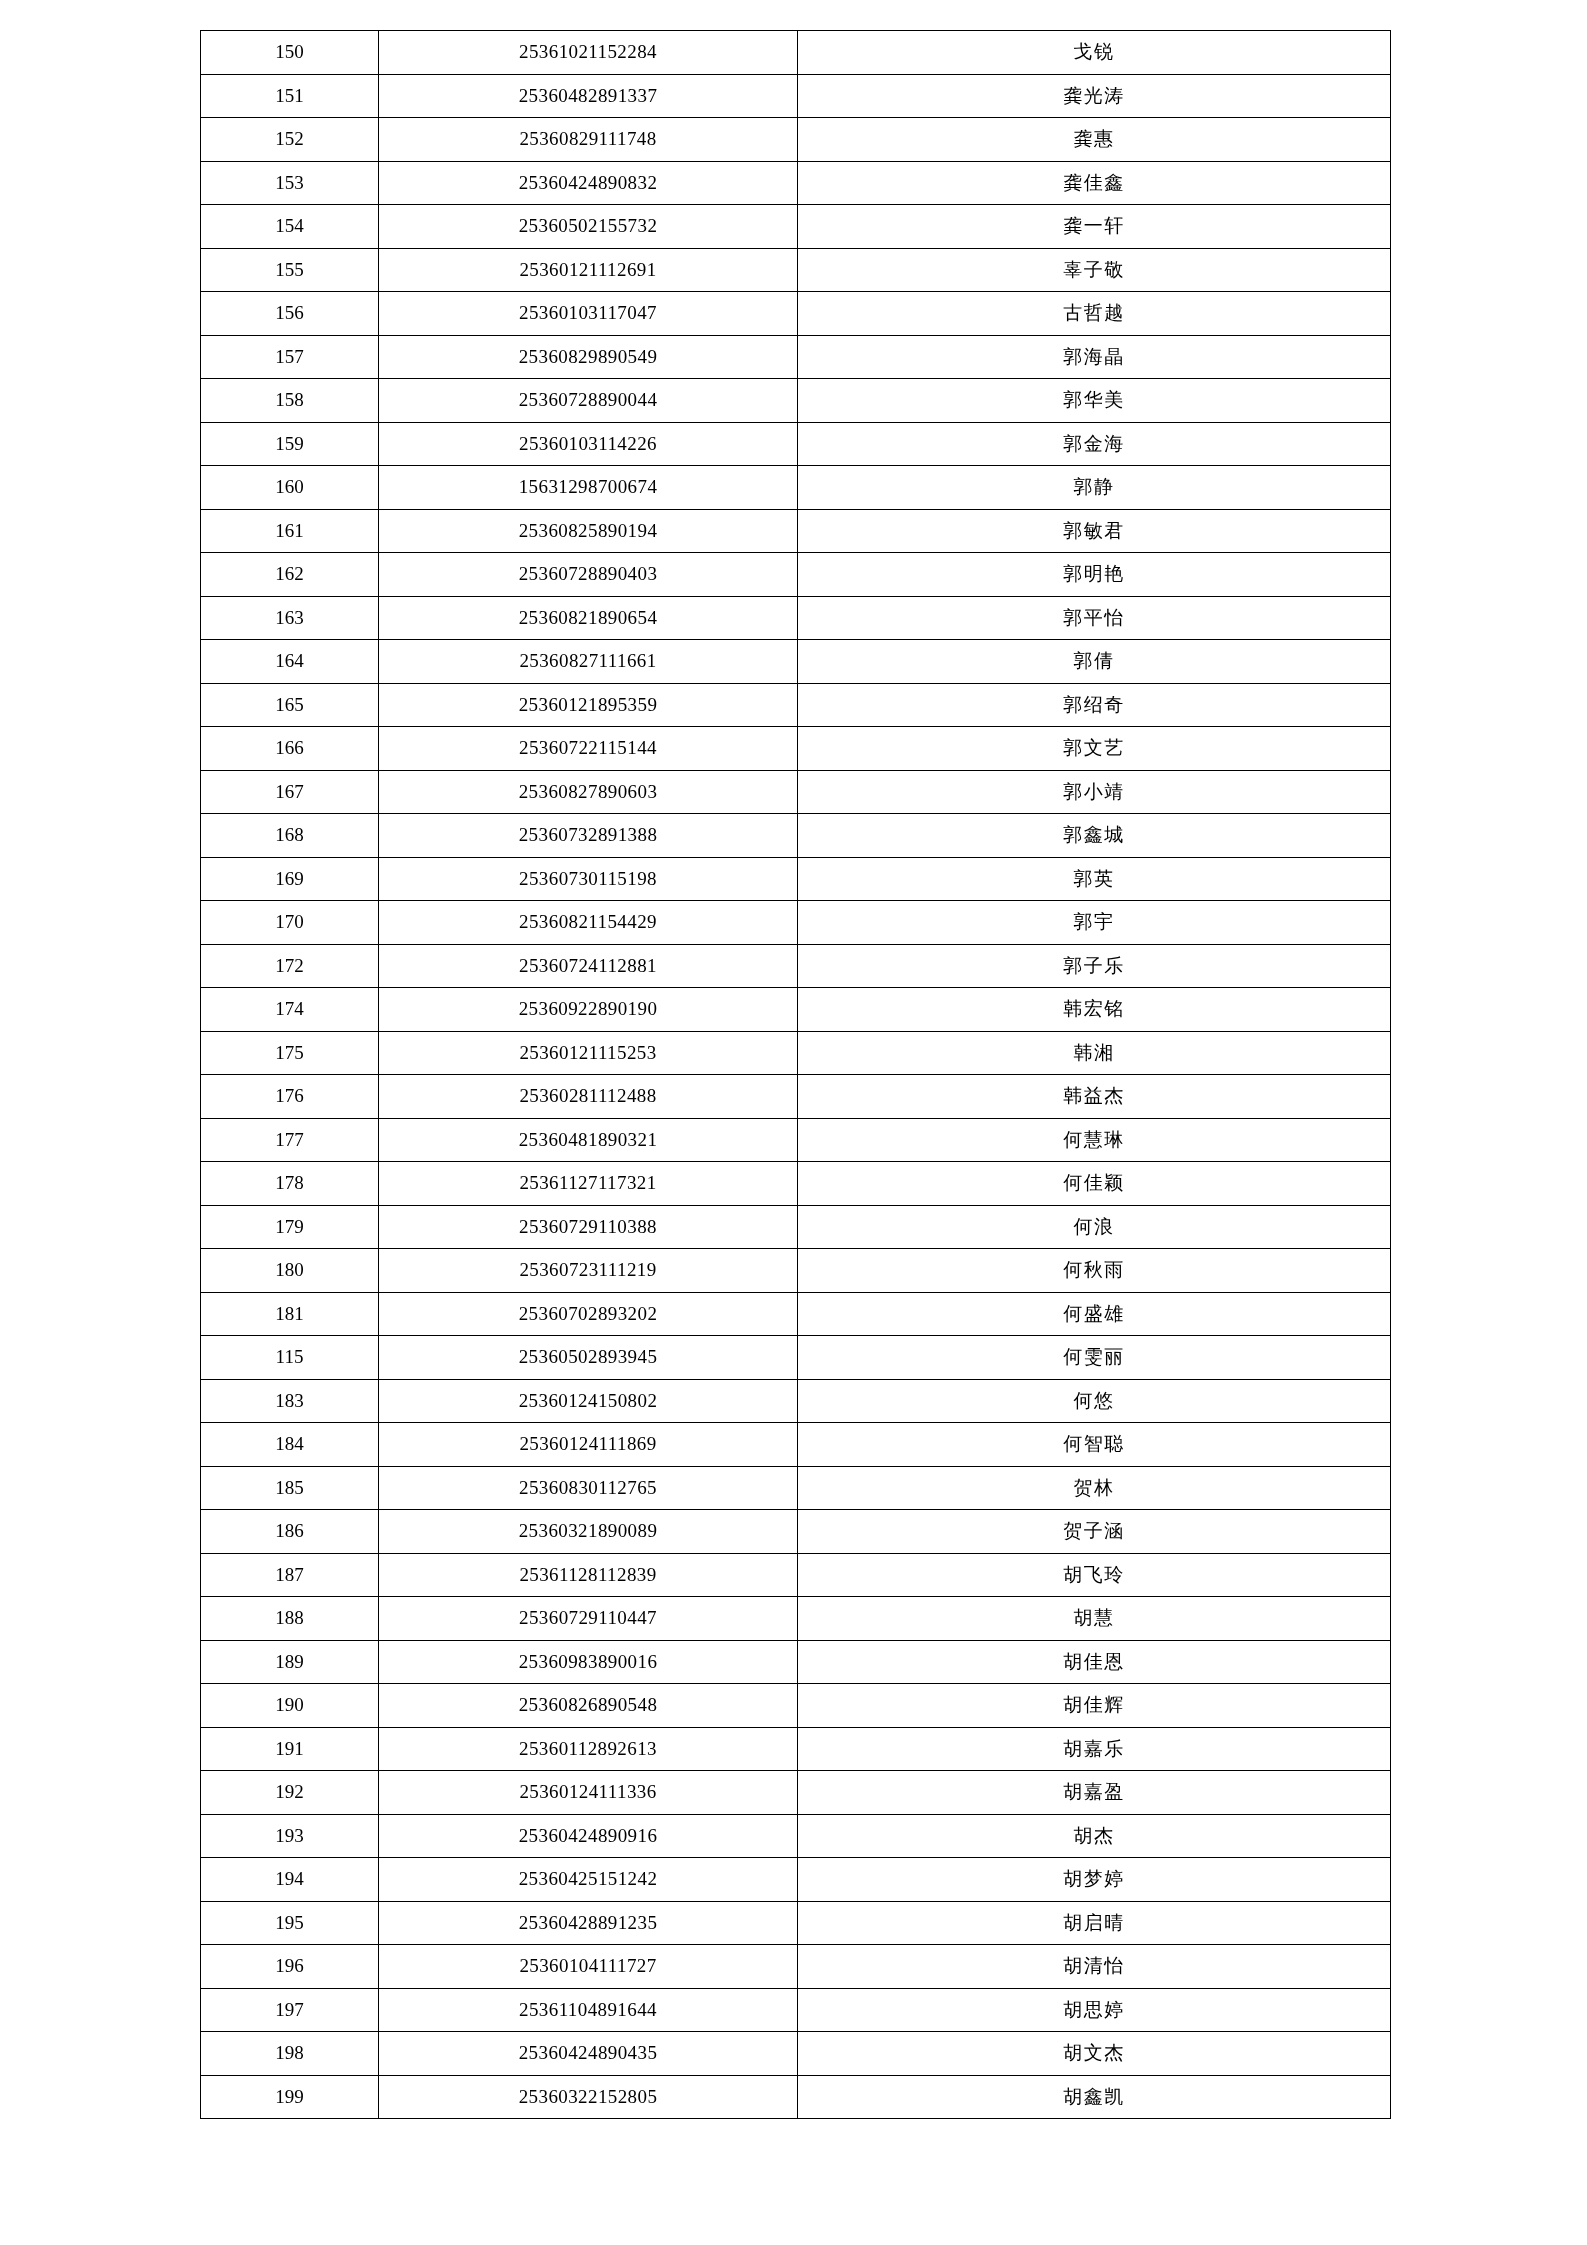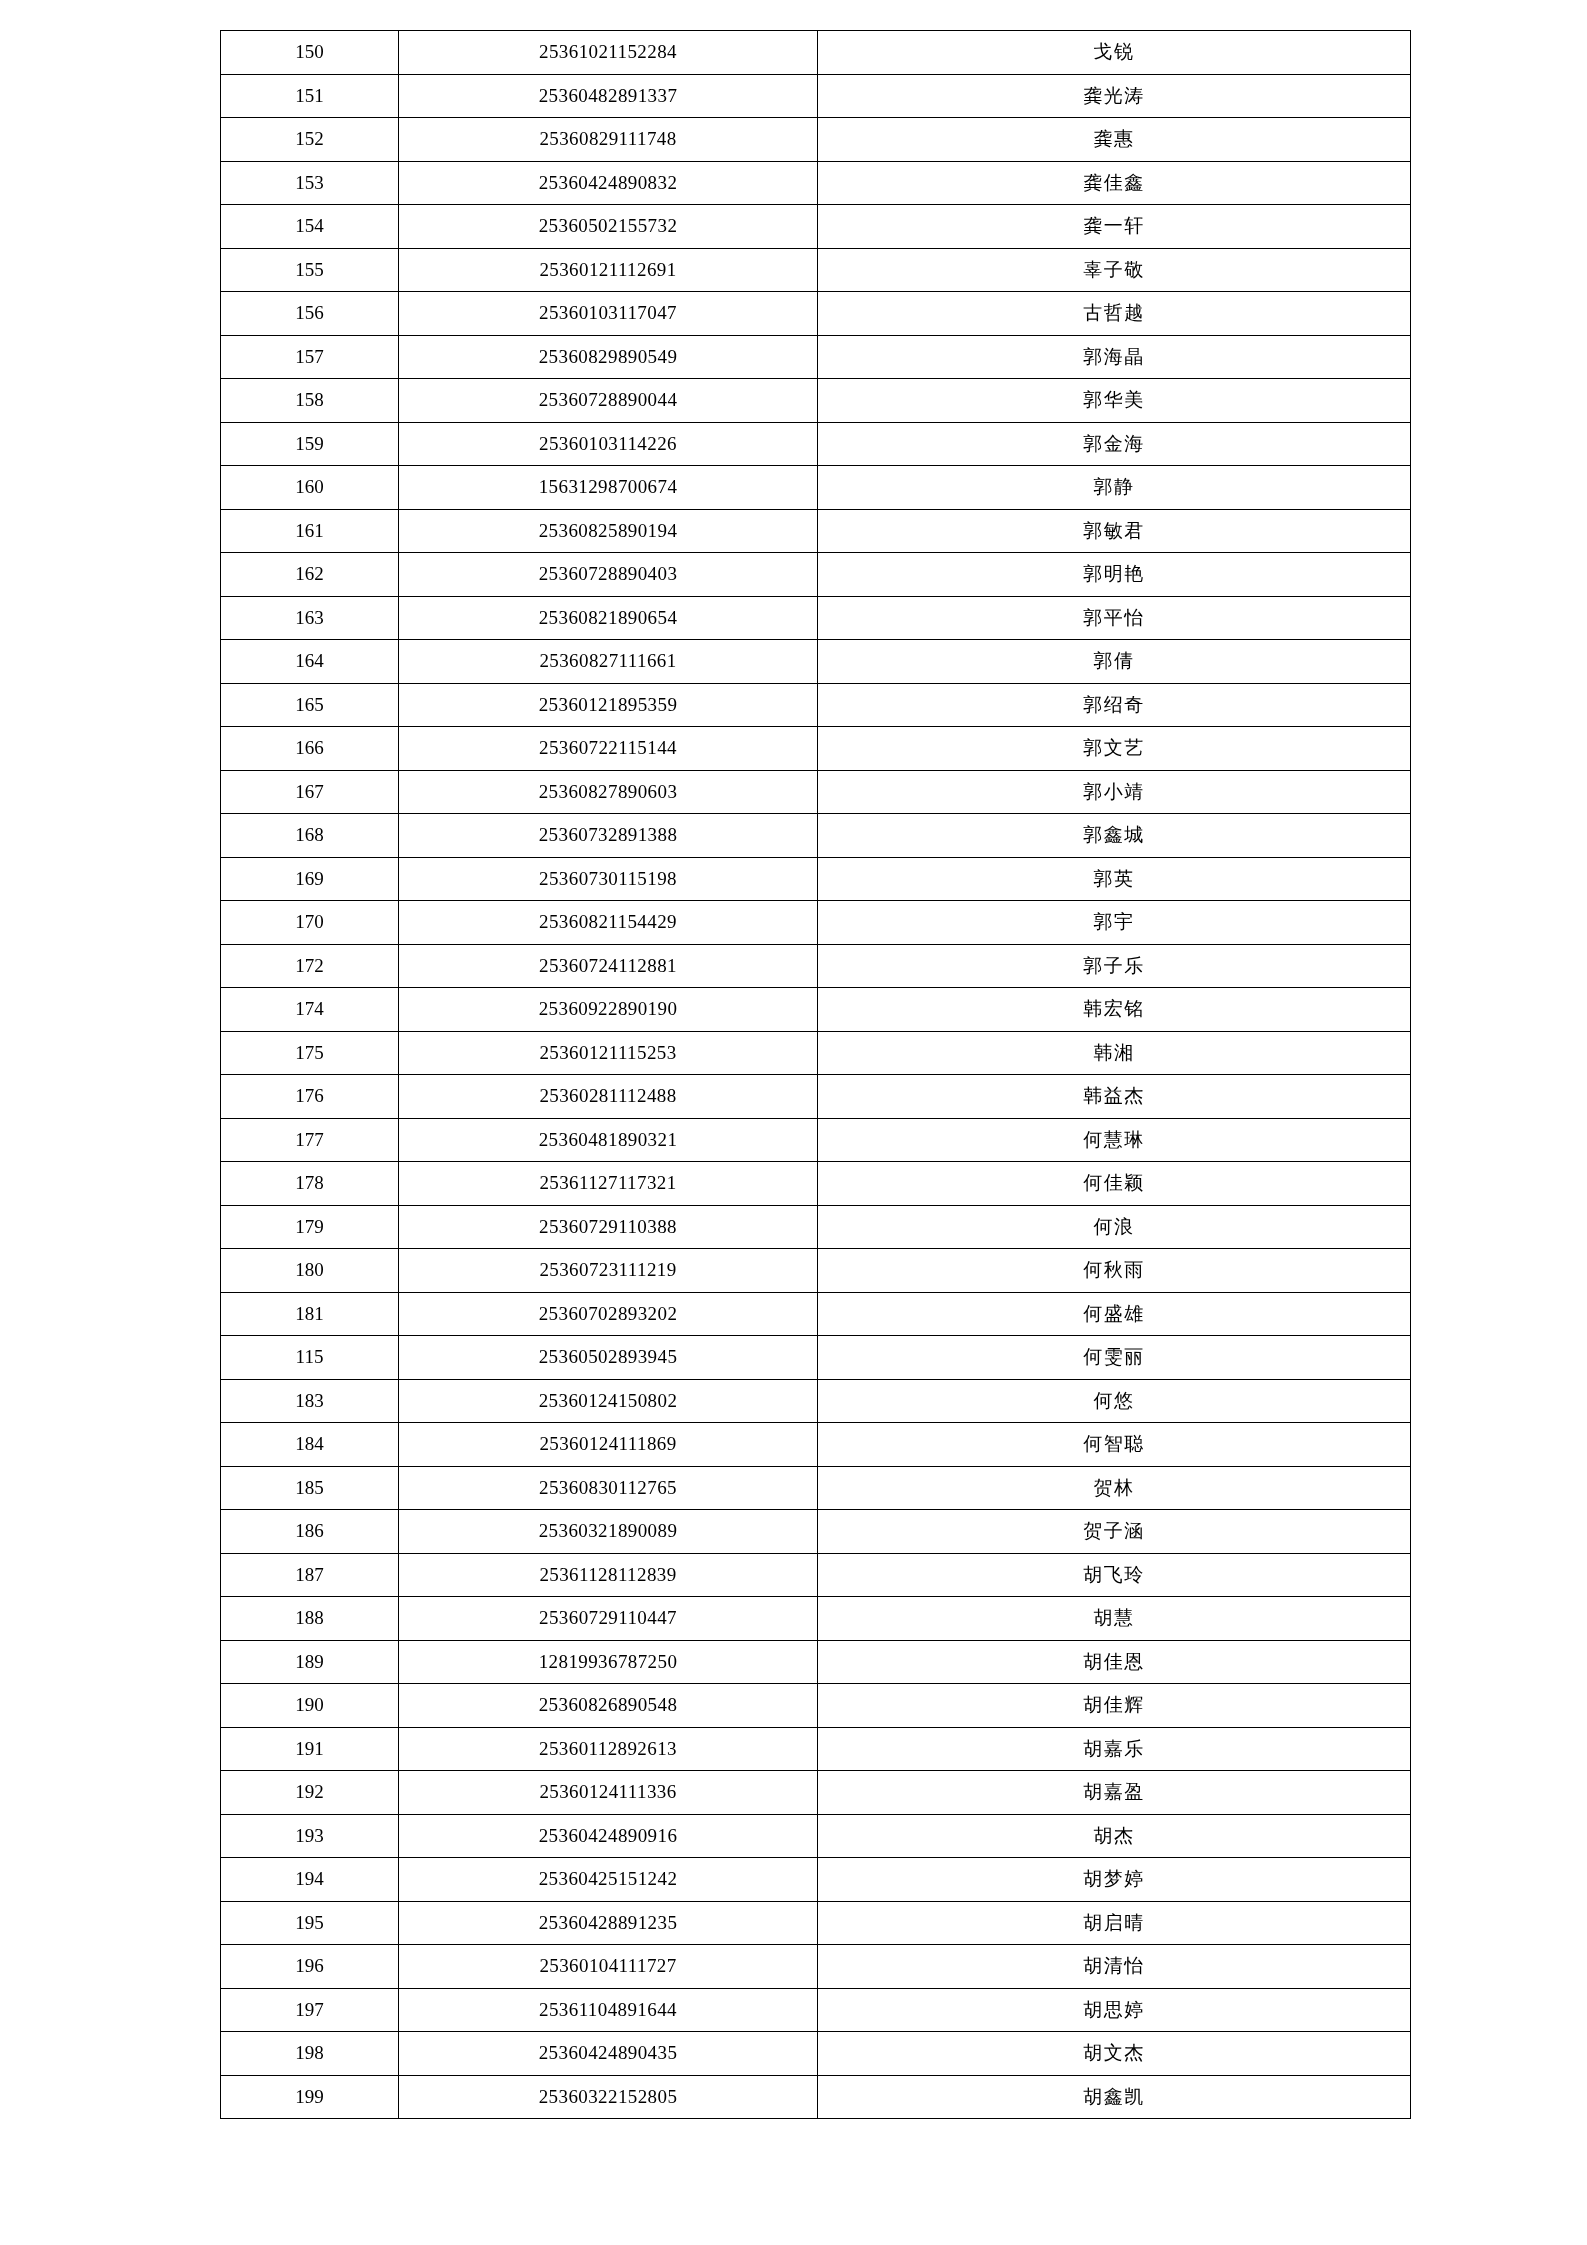--- a/index.html
+++ b/index.html
@@ -17,21 +17,20 @@
     position: relative;
     width: 1587px;
     height: 2245px;
     box-sizing: border-box;
     padding: 30px 200px 0 200px;
   }
   table.roster {
     border-collapse: collapse;
     width: 1187px;
     table-layout: fixed;
-    margin-left: 20px;
   }
   table.roster td {
     border: 1px solid #000000;
     height: 42.5px;
     line-height: 42.5px;
     padding: 0;
     text-align: center;
     vertical-align: middle;
     font-size: 19px;
     white-space: nowrap;
@@ -227,21 +226,21 @@
           <td class="col-id">25361128112839</td>
           <td class="col-name">胡飞玲</td>
         </tr>
         <tr>
           <td class="col-seq">188</td>
           <td class="col-id">25360729110447</td>
           <td class="col-name">胡慧</td>
         </tr>
         <tr>
           <td class="col-seq">189</td>
-          <td class="col-id">12819936787250</td>
+          <td class="col-id">25360983890016</td>
           <td class="col-name">胡佳恩</td>
         </tr>
         <tr>
           <td class="col-seq">190</td>
           <td class="col-id">25360826890548</td>
           <td class="col-name">胡佳辉</td>
         </tr>
         <tr>
           <td class="col-seq">191</td>
           <td class="col-id">25360112892613</td>

